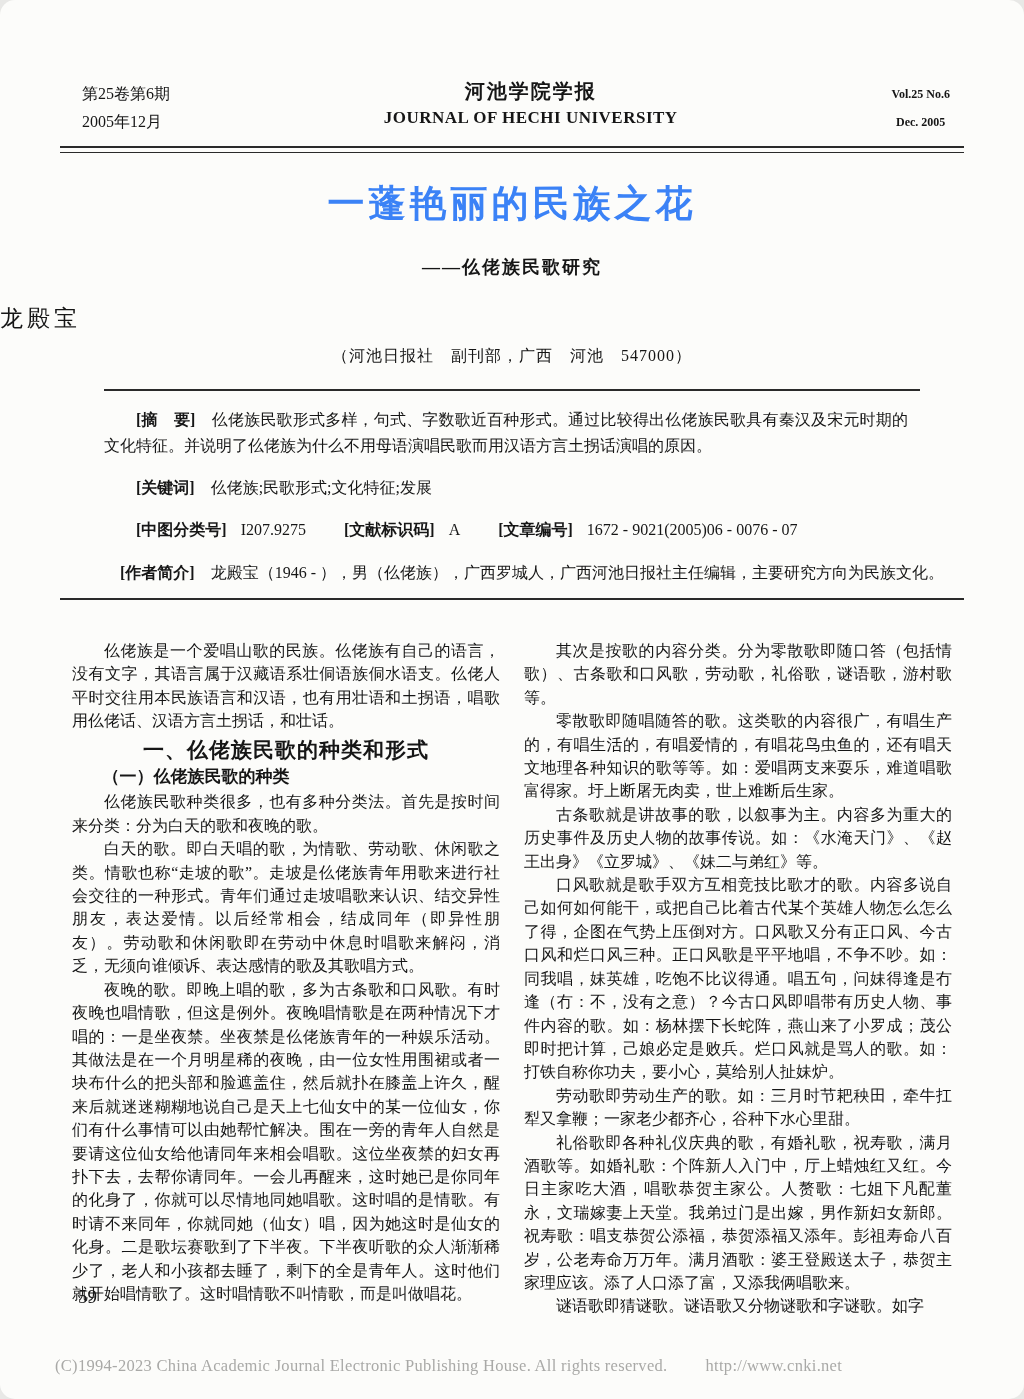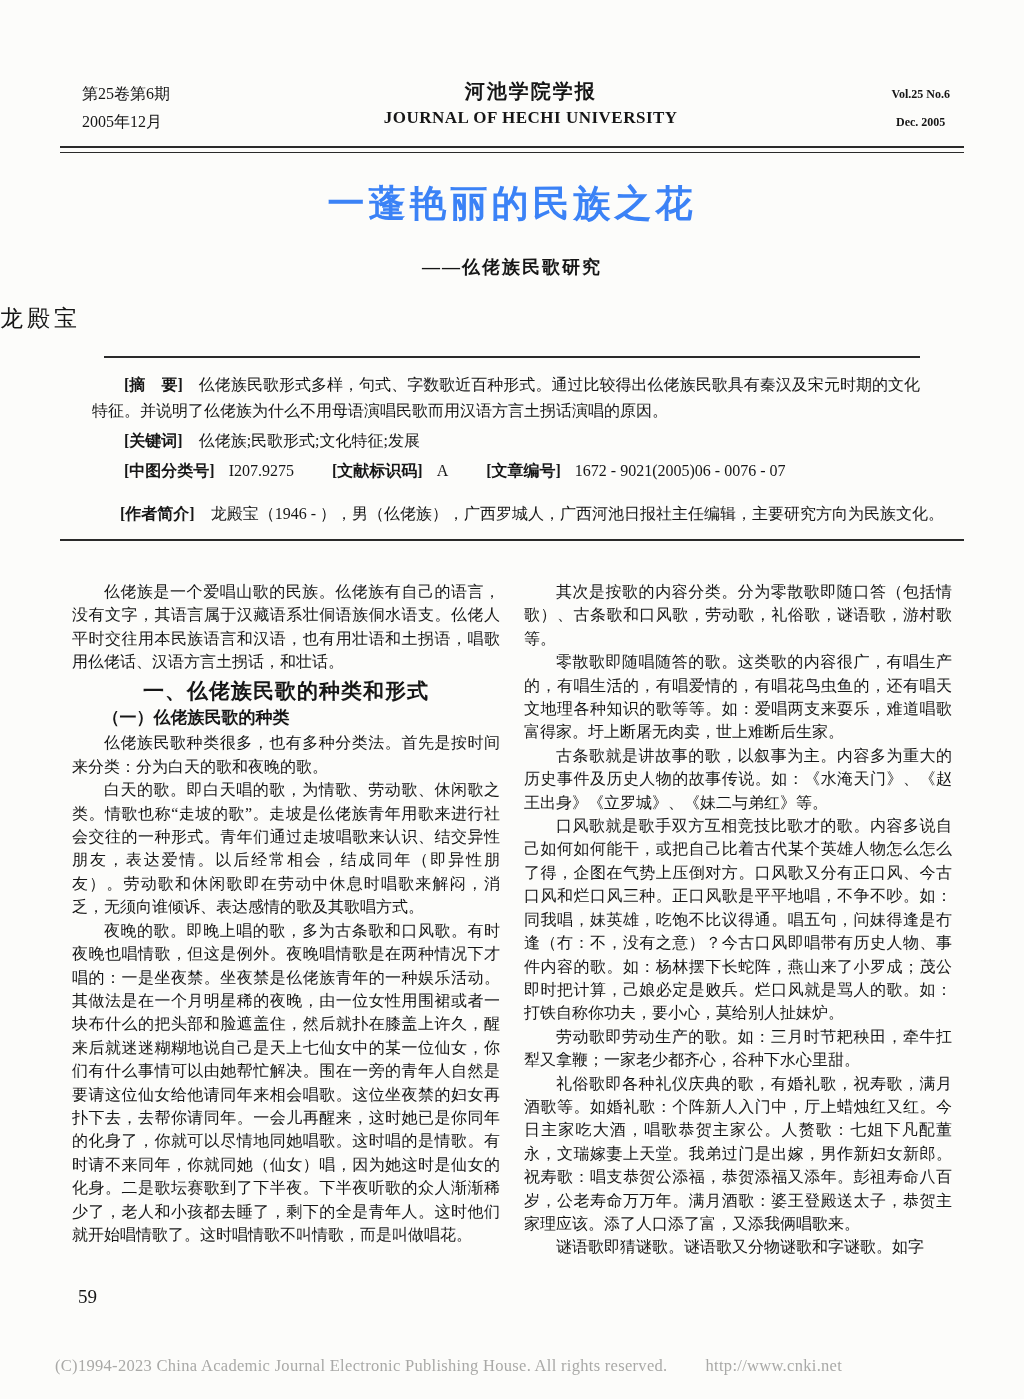--- a/index.html
+++ b/index.html
@@ -4,20 +4,21 @@
 <style>
   html,body{margin:0;padding:0;background:#e8e8e6;}
   .page{
     position:relative;
     width:1024px;height:1399px;
     margin:0 auto;
     background:#fcfcfa;
     color:#161616;
     font-family:"Liberation Serif", serif;
     overflow:hidden;
+    border-radius:15px;
   }
   
   .jheader{
     display:flex;justify-content:space-between;align-items:flex-start;
     padding:80px 74px 0 82px;
   }
   .jh-left{font-size:16px;line-height:28px;}
   .jh-center{text-align:center;margin-top:-2px;}
   .jh-center .cn{font-size:20px;font-weight:bold;letter-spacing:2px;line-height:26px;}
   .jh-center .en{font-size:17px;font-weight:bold;line-height:28px;letter-spacing:.5px;}
@@ -37,21 +38,21 @@
     font-weight:bold;font-size:18px;letter-spacing:2px;
   }
   .author{margin-top:24px;text-align:left;font-size:23px;letter-spacing:4px;}
   .affil{margin-top:12px;text-align:center;font-size:16px;letter-spacing:1px;}
   
   .abs-rule{margin:22px 104px 0 104px;border-top:2px solid #2a2a2a;}
   .abs-block{
     margin:14px 100px 0 88px;
     font-size:16px;line-height:26px;text-align:justify;
   }
-  .abs-block p{margin:4px;text-indent:2em;}
+  .abs-block p{margin:16px;text-indent:2em;}
   .lbl{font-weight:bold;}
   .clc-row .pair{margin-right:34px;white-space:nowrap;}
   .clc-row .pair:last-child{margin-right:0;}
   .clc-row .val{margin-left:14px;}
   .bio-block{
     margin:16px 70px 0 88px;
     font-size:16px;line-height:27px;text-align:justify;
   }
   .bio-block p{margin:0;text-indent:2em;}
   .bio-rule{margin:12px 60px 0 60px;border-top:2px solid #2a2a2a;}
@@ -104,20 +105,21 @@
     <div class="jh-right">
       <div>Vol.25 No.6</div>
       <div>Dec. 2005</div>
     </div>
   </div>
   <div class="jh-rule"></div>
 
   <div class="title">一蓬艳丽的民族之花</div>
   <div class="subtitle">——仫佬族民歌研究</div>
   <div class="author">龙殿宝</div>
+  <div class="affil">（河池日报社　副刊部，广西　河池　547000）</div>
 
   <div class="abs-rule"></div>
   <div class="abs-block">
     <p><span class="lbl">[摘　要]</span>　<span>仫佬族民歌形式多样，句式、字数歌近百种形式。通过比较得出仫佬族民歌具有秦汉及宋元时期的文化特征。并说明了仫佬族为什么不用母语演唱民歌而用汉语方言土拐话演唱的原因。</span></p>
     <p><span class="lbl">[关键词]</span>　<span>仫佬族;民歌形式;文化特征;发展</span></p>
     <p class="clc-row">
       <span class="pair"><span class="lbl">[中图分类号]</span><span class="val">I207.9275</span></span>
       <span class="pair"><span class="lbl">[文献标识码]</span><span class="val">A</span></span>
       <span class="pair"><span class="lbl">[文章编号]</span><span class="val">1672 - 9021(2005)06 - 0076 - 07</span></span>
     </p>

